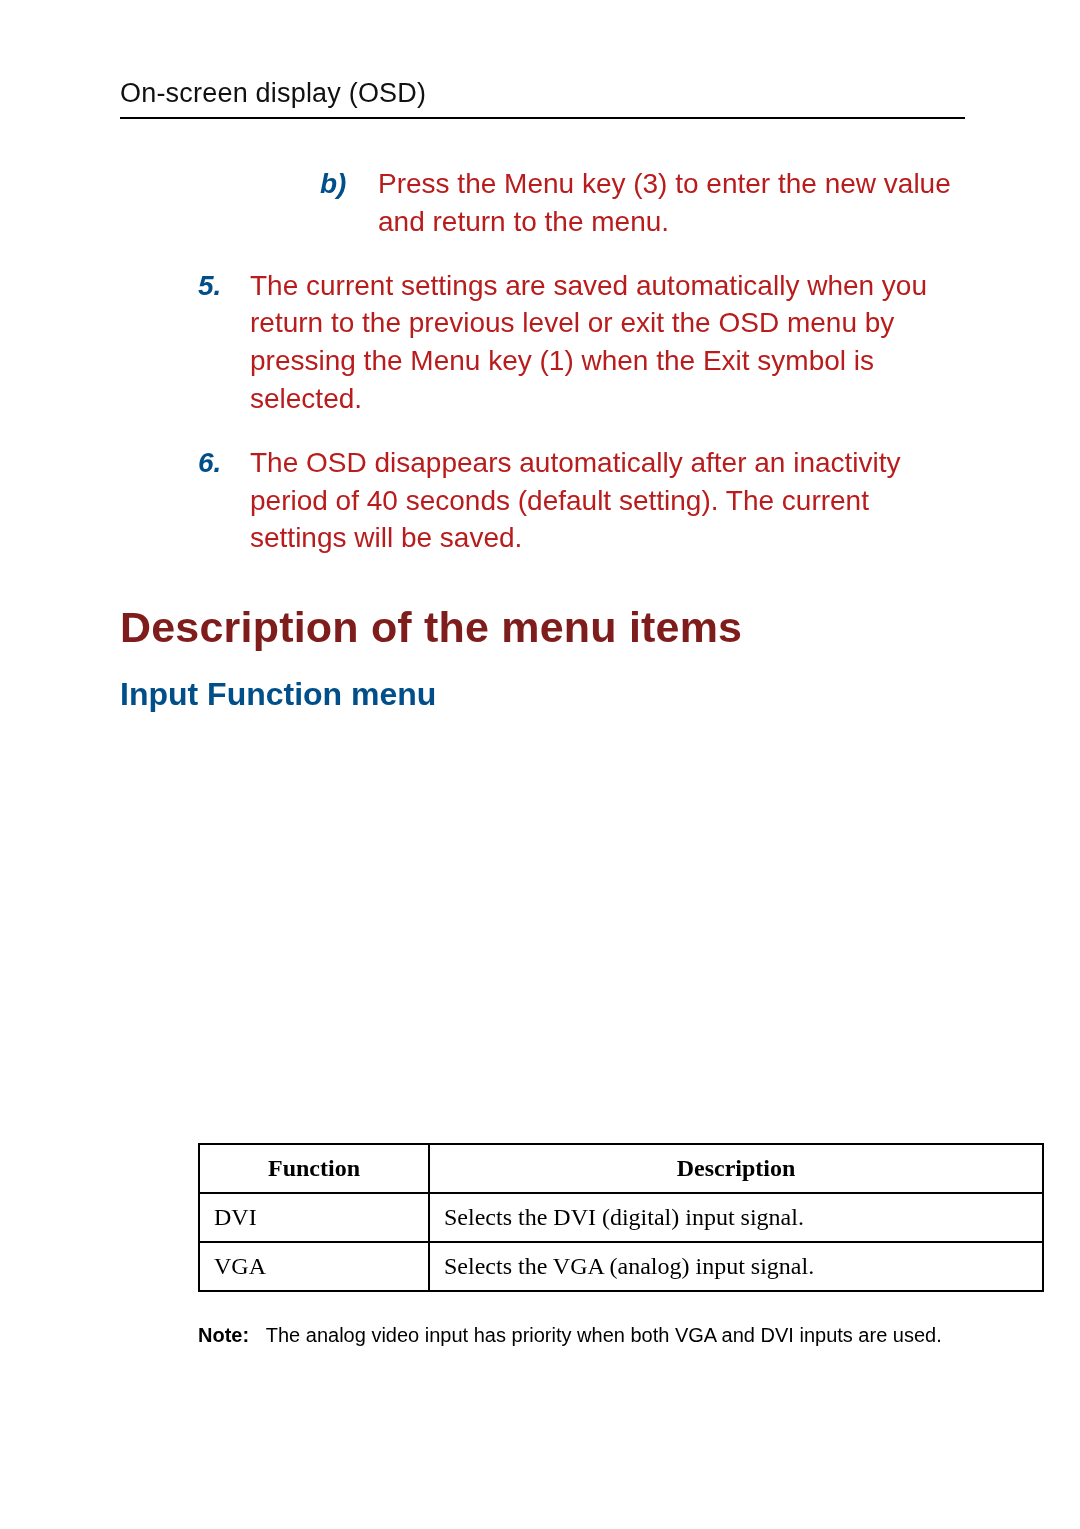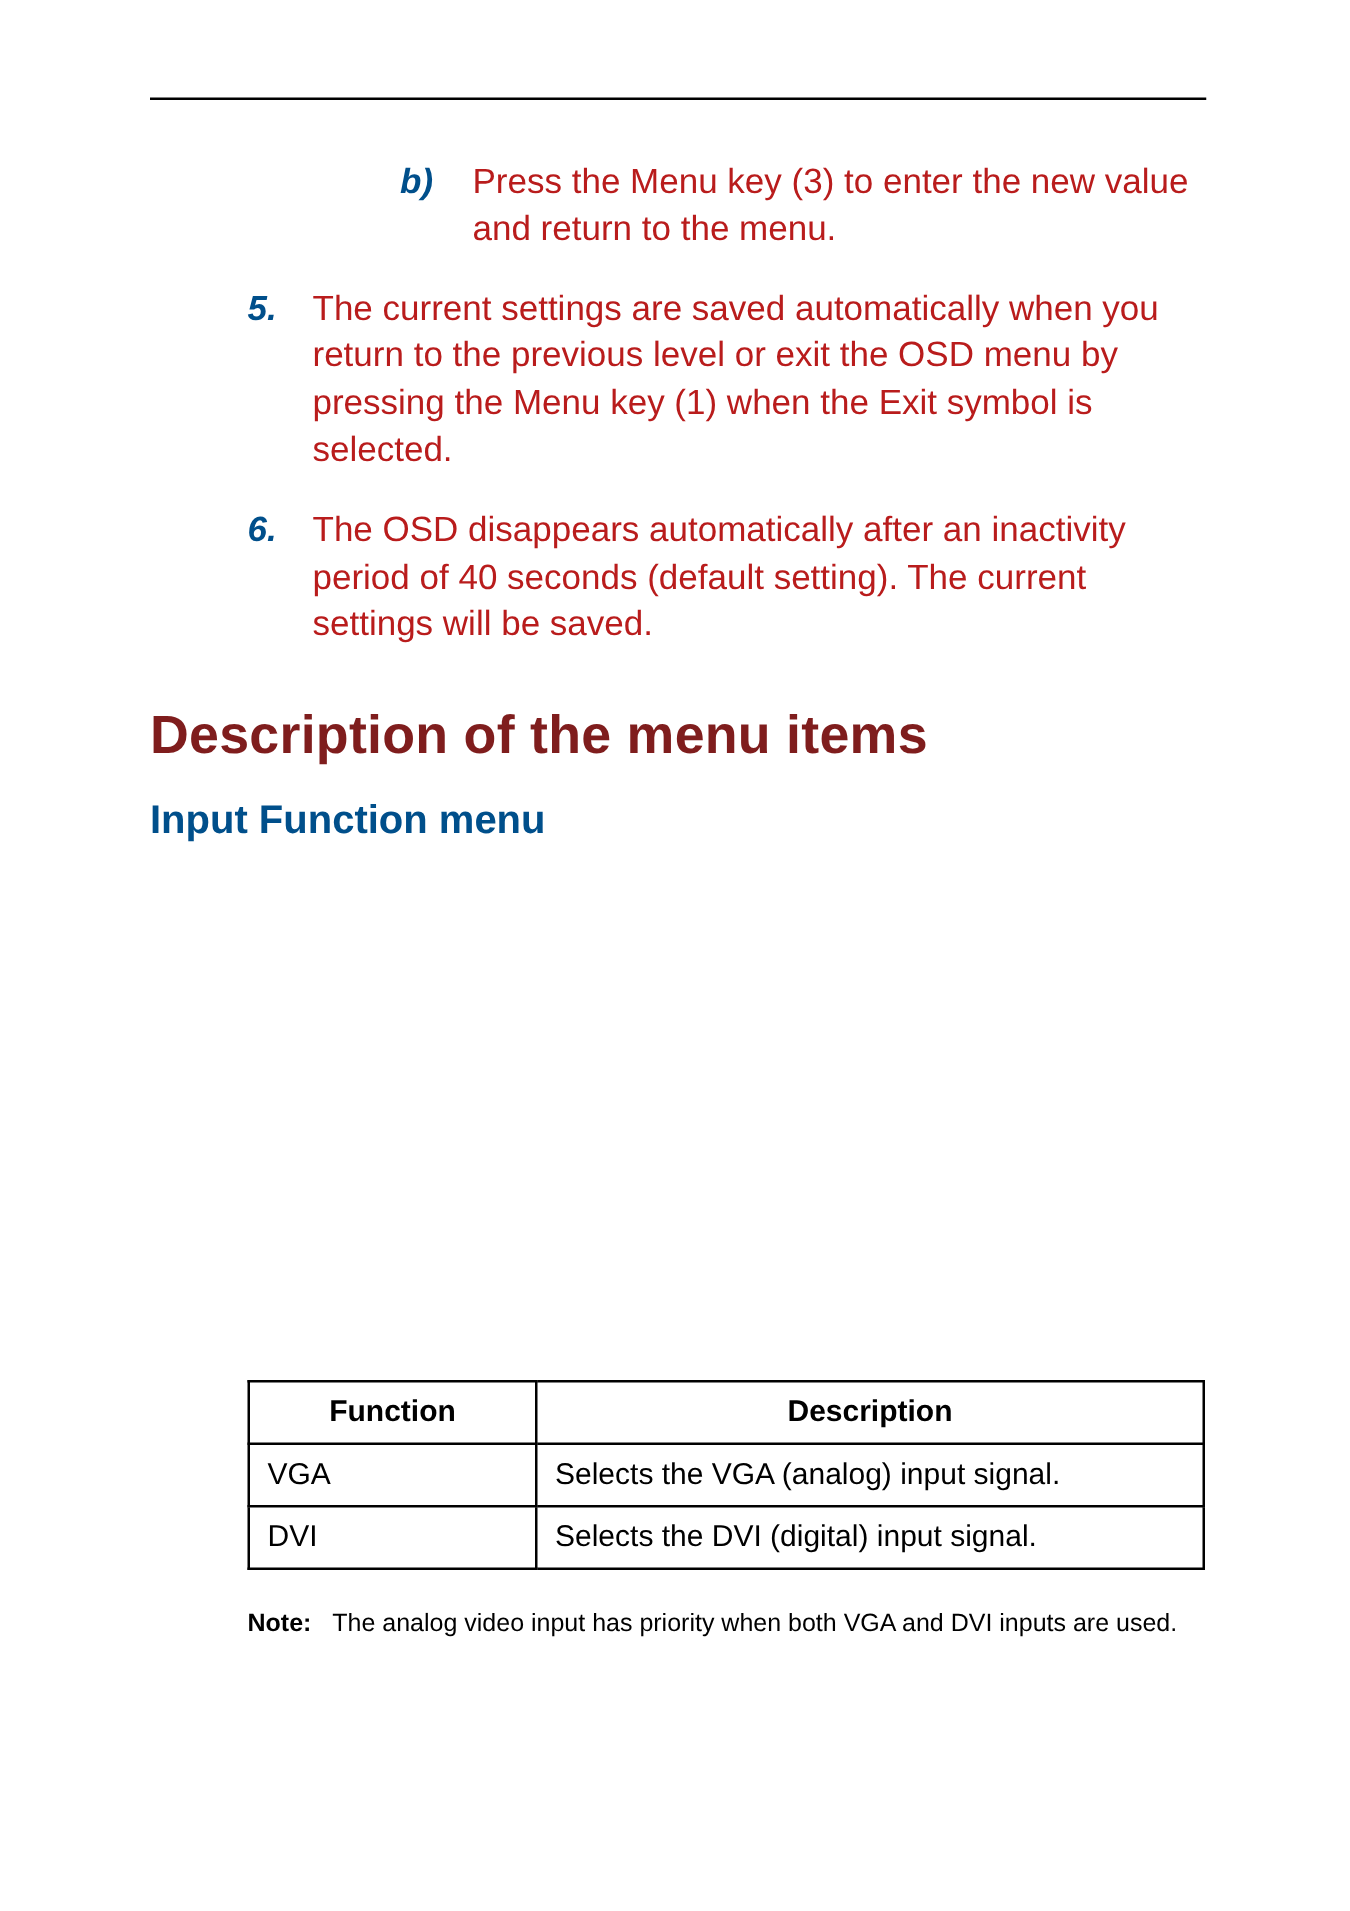--- a/index.html
+++ b/index.html
@@ -60,21 +60,22 @@
     letter-spacing: 0.2px;
   }
   h2.subsection-title {
     font-size: 32px;
     font-weight: 700;
     color: #004f8b;
     margin: 0 0 0 0;
   }
   .table-wrap {
     margin: 430px 0 0 78px;
-    width: 766px;
+    width: 846px;
+    font-family: Liberation Serif, serif;
   }
   table.func {
     border-collapse: collapse;
     width: 100%;
     font-size: 24px;
   }
   table.func th, table.func td {
     border: 2px solid #000;
     padding: 10px 14px;
     text-align: left;
@@ -113,20 +114,21 @@
   .footer .pagenum {
     font-size: 24px;
     color: #000;
   }
 </style>
 </head>
 <body>
 
 <div class="page">
 
+  <div class="running-head">On-screen display (OSD)</div>
   <hr class="head-rule">
 
   <div class="list-item sub">
     <div class="marker b-marker">b)</div>
     <div class="body">Press the Menu key (3) to enter the new value and return to the menu.</div>
   </div>
 
   <div class="list-item">
     <div class="marker">5.</div>
     <div class="body">The current settings are saved automatically when you return to the previous level or exit the OSD menu by pressing the Menu key (1) when the Exit symbol is selected.</div>
@@ -143,26 +145,26 @@
   <div class="table-wrap">
     <table class="func">
       <thead>
         <tr>
           <th>Function</th>
           <th>Description</th>
         </tr>
       </thead>
       <tbody>
         <tr>
+          <td>DVI</td>
+          <td>Selects the DVI (digital) input signal.</td>
+        </tr>
+        <tr>
           <td>VGA</td>
           <td>Selects the VGA (analog) input signal.</td>
-        </tr>
-        <tr>
-          <td>DVI</td>
-          <td>Selects the DVI (digital) input signal.</td>
         </tr>
       </tbody>
     </table>
   </div>
 
   <div class="note-block">
     <span class="note-label">Note:</span>
     &nbsp;&nbsp;<span>The analog video input has priority when both VGA and DVI inputs are used.</span>
   </div>
 

